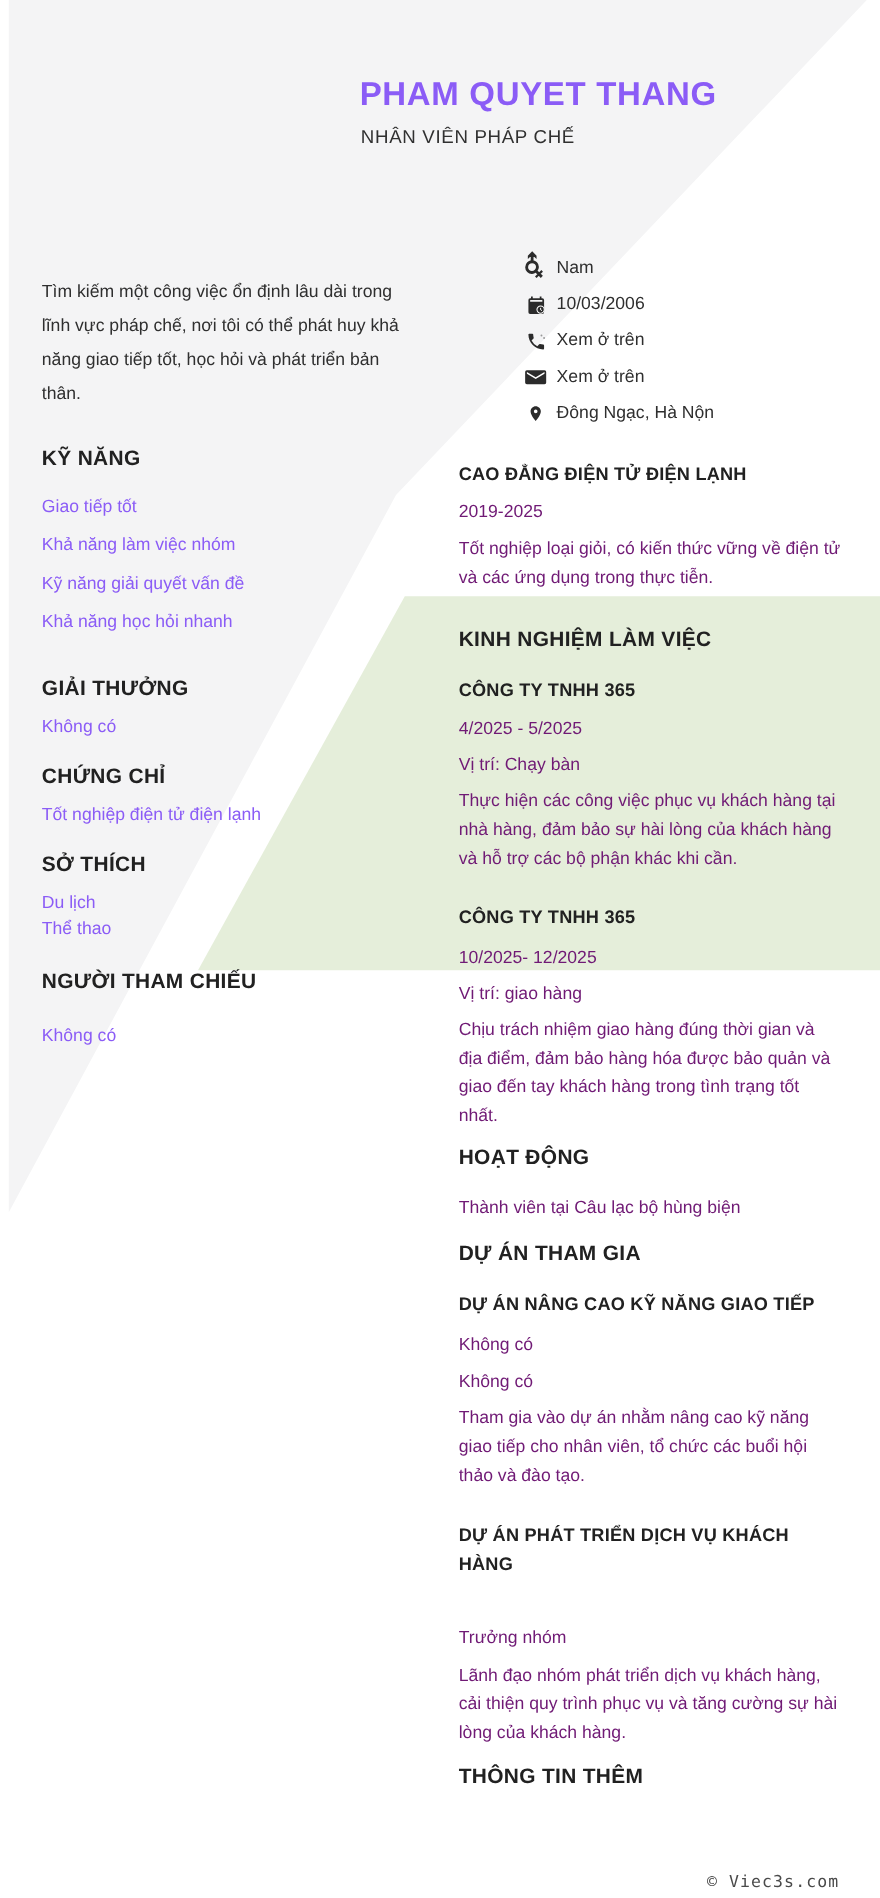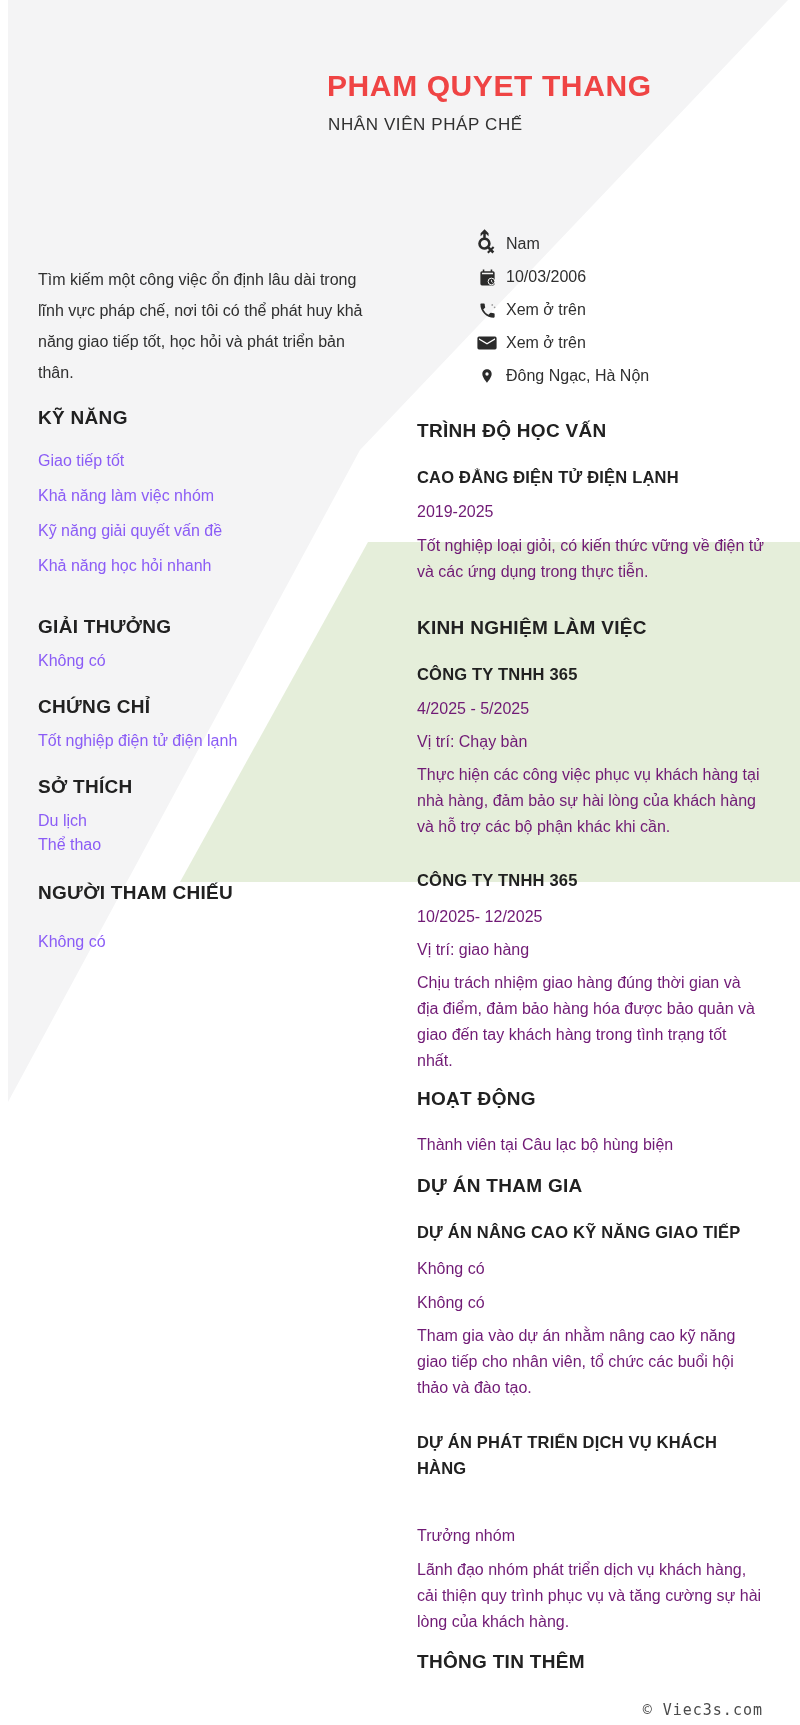--- a/index.html
+++ b/index.html
@@ -2,25 +2,25 @@
 <html><head>
 <meta charset="utf-8">
 <style>
   html,body{margin:0;padding:0;}
   body{width:800px;height:1725px;background:#ffffff;font-family:"Liberation Sans",sans-serif;}
   .page{position:relative;width:800px;height:1725px;overflow:hidden;background:#ffffff;color:#2f2f2f;}
   .bg{position:absolute;left:0;top:0;z-index:0;}
   .layer{position:absolute;z-index:1;}
 
   
-  .name{position:absolute;left:327px;top:70px;font-size:30px;font-weight:bold;letter-spacing:.6px;color:#ef4444;line-height:32px;}
+  .name{position:absolute;left:327px;top:70px;font-size:30px;font-weight:bold;letter-spacing:.6px;color:#8b5cf6;line-height:32px;}
   .subtitle{position:absolute;left:328px;top:114px;font-size:17px;letter-spacing:.6px;color:#303030;line-height:22px;}
 
   
-  .objective{position:absolute;left:38px;top:264px;width:345px;font-size:16px;line-height:31px;color:#2f2f2f;}
+  .objective{position:absolute;left:38px;top:250px;width:345px;font-size:16px;line-height:31px;color:#2f2f2f;}
 
   
   .leftcol{position:absolute;left:38px;top:405px;width:330px;}
   .h2{font-size:19px;font-weight:bold;color:#212121;letter-spacing:.3px;line-height:26px;margin:0;}
   .leftcol .h2{margin-bottom:17px;}
   .leftcol .h2.mt{margin-top:20px;}
   .leftcol .h2.mt-lg{margin-top:35px;margin-bottom:8px;}
   .leftcol .h2.mt-ref{margin-top:23px;margin-bottom:23px;}
   .item{font-size:16px;line-height:26px;margin:0 0 9px 0;color:#8b5cf6;}
   .item.tight{line-height:24px;margin:0;}
@@ -130,21 +130,20 @@
 
     <div class="h2 mt hobby">SỞ THÍCH</div>
     <div class="item tight">Du lịch</div>
     <div class="item tight">Thể thao</div>
 
     <div class="h2 mt-ref">NGƯỜI THAM CHIẾU</div>
     <div class="item">Không có</div>
   </div>
 
   <div class="rightcol layer">
-    <div class="h2">TRÌNH ĐỘ HỌC VẤN</div>
     <div class="h3 edu-h">CAO ĐẲNG ĐIỆN TỬ ĐIỆN LẠNH</div>
     <div class="p">2019-2025</div>
     <div class="p para">Tốt nghiệp loại giỏi, có kiến thức vững về điện tử và các ứng dụng trong thực tiễn.</div>
 
     <div class="h2 sec-exp">KINH NGHIỆM LÀM VIỆC</div>
 
     <div class="h3">CÔNG TY TNHH 365</div>
     <div class="p mb7">4/2025 - 5/2025</div>
     <div class="p mb7">Vị trí: Chạy bàn</div>
     <div class="p para">Thực hiện các công việc phục vụ khách hàng tại nhà hàng, đảm bảo sự hài lòng của khách hàng và hỗ trợ các bộ phận khác khi cần.</div>

